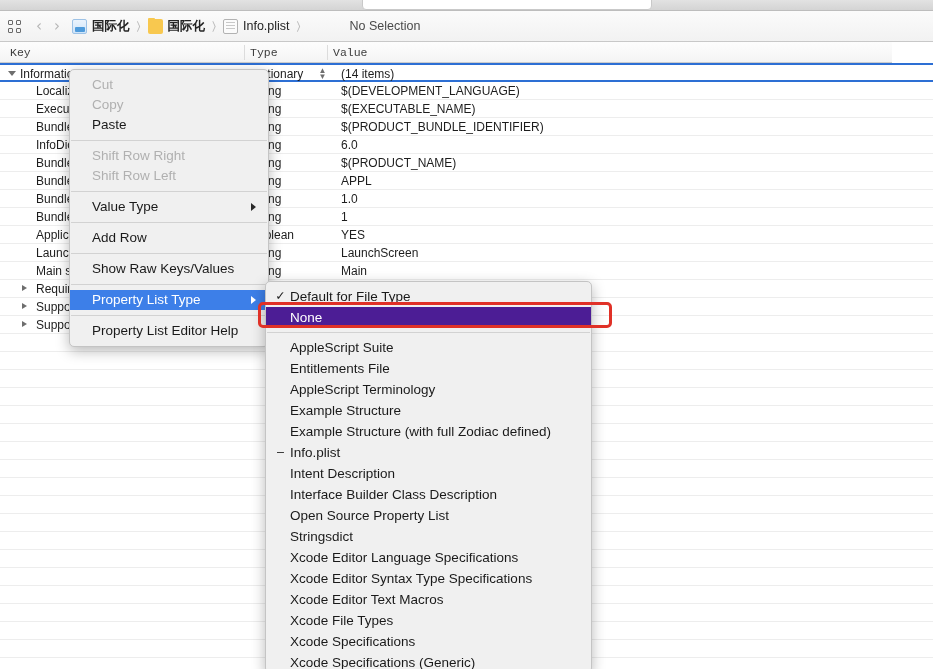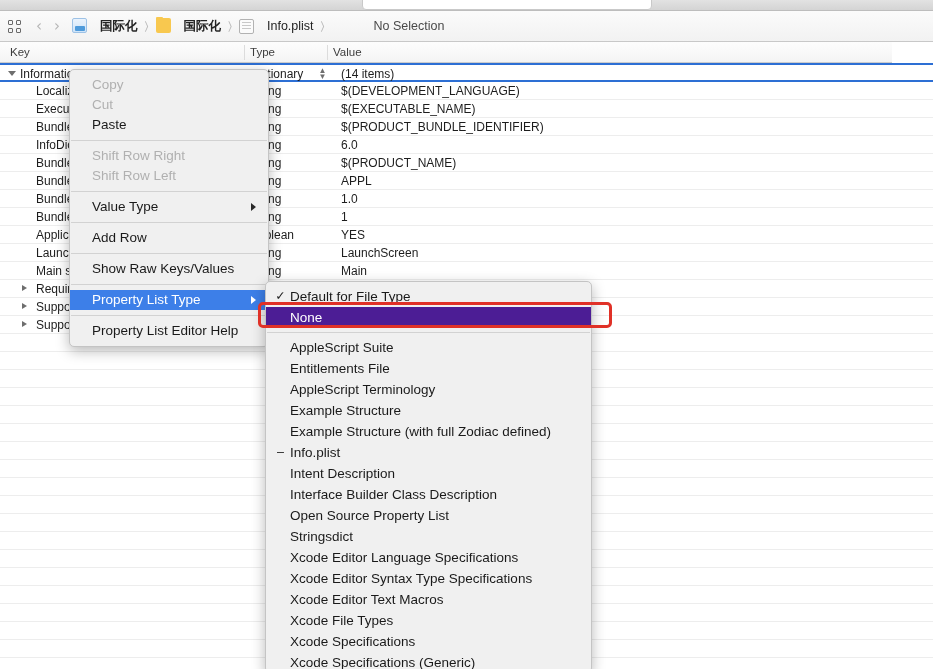--- a/index.html
+++ b/index.html
@@ -41,21 +41,21 @@
   .grid-icon i:nth-child(3){ left:0; top:9px; }
   .grid-icon i:nth-child(4){ left:8px; top:9px; }
 
   .navarrow {
     font-size: 15px; color: #8a8a8a; margin-right: 12px;
     font-family: "DejaVu Sans", sans-serif; line-height: 1;
   }
   .navarrow.first { margin-left: 4px; }
   .navarrow.dim { color: #b4b4b4; }
 
-  .crumb { display: flex; align-items: flex-start; gap: 8px; }
+  .crumb { display: flex; align-items: center; }
   .crumb-ico { width: 15px; height: 15px; margin-right: 5px; flex: none; position: relative; }
   .ico-doc {
     background: linear-gradient(#eaf3fd,#cfe4f8);
     border: 1px solid #9dc2e6; border-radius: 2px;
   }
   .ico-doc::after {
     content:""; position:absolute; left:2px; top:7px; width:10px; height:5px;
     background:#4f9bdb; border-radius:1px;
   }
   .ico-folder {
@@ -76,21 +76,21 @@
   .crumb-label { font-size: 12.5px; color: #232323; }
   .crumb-sep { color: #b9b9b9; font-size: 12px; margin: 0 7px; }
   .crumb-label.cn { font-weight: 600; }
   .crumb-label.muted { color: #4a4a4a; margin-left: 42px; }
 
   
   .thead {
     position: absolute; left: 0; top: 42px; width: 892px; height: 21px;
     background: linear-gradient(#fdfdfd, #f4f4f4);
     border-bottom: 1px solid #cccccc;
-    font-size: 11.5px; color: #3d3d3d;
+    font-size: 11.5px; color: #3d3d3d; font-family: Liberation Mono, monospace;
   }
   .th { position: absolute; top: 4px; }
   .th.key { left: 10px; }
   .th.type { left: 250px; }
   .th.value { left: 333px; }
   .th-divider { position: absolute; top: 3px; width: 1px; height: 15px; background: #dcdcdc; }
 
   
   .tbody { position: absolute; left: 0; top: 63px; width: 933px; height: 606px; background: #ffffff; }
   .row {
@@ -315,24 +315,24 @@
       <div class="row" style="border-bottom: 1px solid rgb(237, 237, 237);"></div>
       <div class="row" style="border-bottom: 1px solid rgb(237, 237, 237);"></div>
       <div class="row" style="border-bottom: 1px solid rgb(237, 237, 237);"></div>
       <div class="row" style="border-bottom: 1px solid rgb(237, 237, 237);"></div>
       <div class="row" style="border-bottom: 1px solid rgb(237, 237, 237);"></div>
       <div class="row" style="border-bottom: 1px solid rgb(237, 237, 237);"></div>
     </div>
 
   <div class="ctxmenu" id="ctxmenu">
       <div class="mi disabled">
+        <span class="lbl">Cut</span>
+      </div>
+      <div class="mi disabled">
         <span class="lbl">Copy</span>
-      </div>
-      <div class="mi disabled">
-        <span class="lbl">Cut</span>
       </div>
       <div class="mi">
         <span class="lbl">Paste</span>
       </div>
       <div class="msep"></div>
       <div class="mi disabled">
         <span class="lbl">Shift Row Right</span>
       </div>
       <div class="mi disabled">
         <span class="lbl">Shift Row Left</span>

